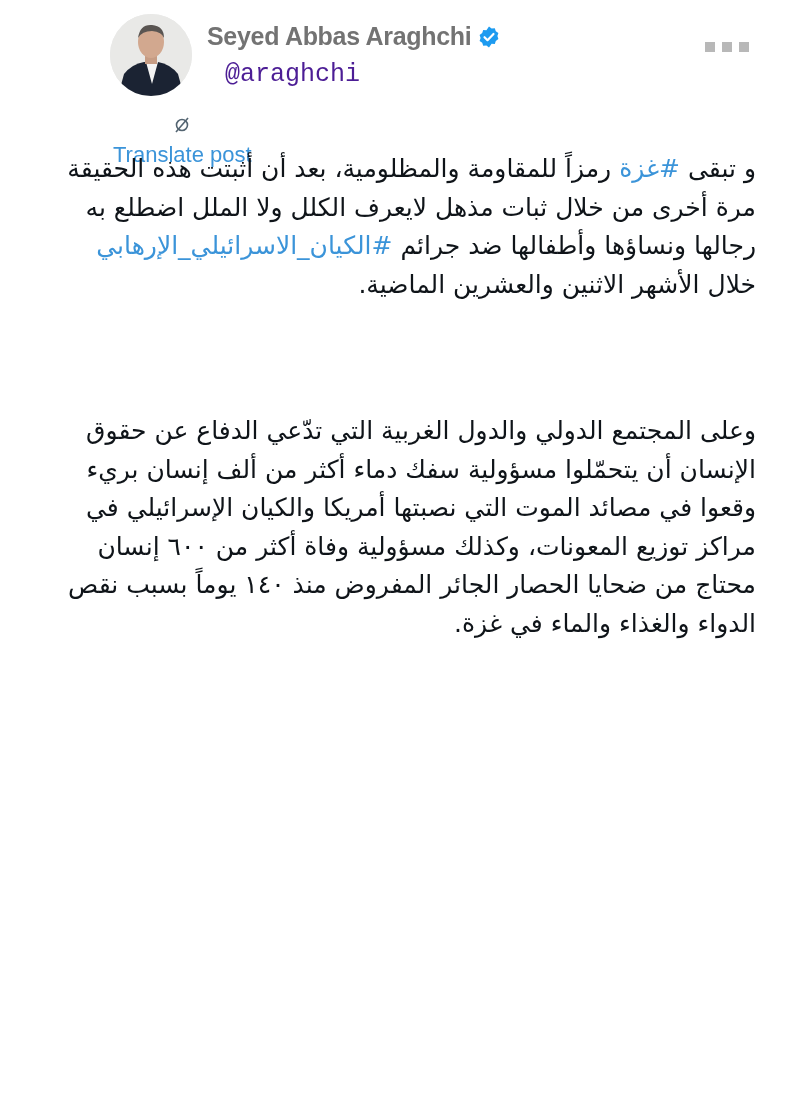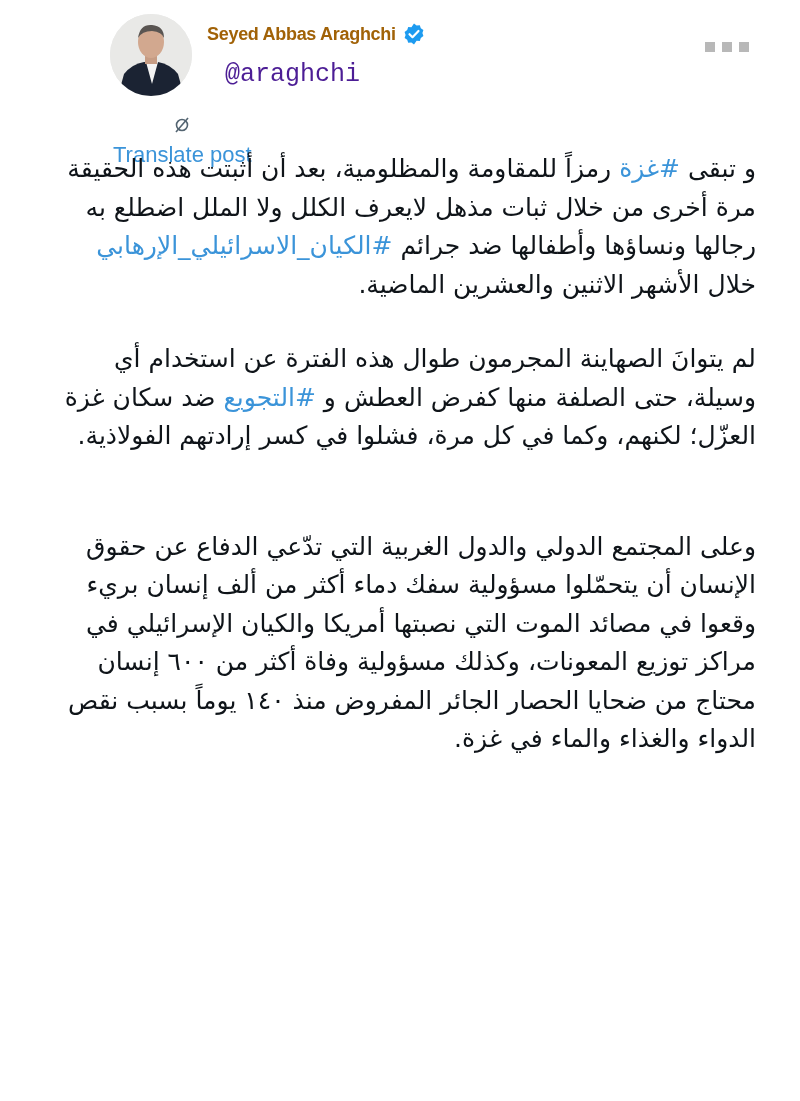--- a/index.html
+++ b/index.html
@@ -9,21 +9,21 @@
     font-family: "DejaVu Sans", sans-serif;
     color: #0f1419;
     position: relative;
   }
   .header { position: absolute; left: 0; top: 0; width: 800px; height: 110px; }
   .avatar {
     position: absolute; left: 110px; top: 14px; width: 82px; height: 82px;
     border-radius: 50%; overflow: hidden; background: #e8e8e8;
   }
   .name-row { position: absolute; left: 207px; top: 22px; display: flex; align-items: center; }
-  .name { font-family: "Liberation Sans", sans-serif; font-weight: 700; font-size: 18px; color: #a16207; letter-spacing: -0.3px; }
+  .name { font-family: "Liberation Sans", sans-serif; font-weight: 700; font-size: 25px; color: #737373; letter-spacing: -0.3px; }
   .verified { width: 24px; height: 24px; margin-left: 6px; }
   .handle { position: absolute; left: 225px; top: 60px; font-family: Liberation Mono, monospace; font-size: 25px; color: #4c1d95; }
   .more { position: absolute; left: 705px; top: 42px; display: flex; gap: 7px; }
   .more span { width: 10px; height: 10px; background: #b8b8b8; display: block; }
   .translate { position: absolute; left: 113px; top: 116px; display: flex; align-items: center; gap: 8px; flex-direction: column; }
   .translate-icon { width: 16px; height: 18px; }
   .translate-label { font-family: "Liberation Sans", sans-serif; font-size: 22px; color: #3b94d9; }
   .body-text {
     position: absolute; right: 44px; top: 150px; width: 700px;
     direction: rtl; text-align: right;
@@ -67,17 +67,16 @@
   <svg class="translate-icon" viewBox="0 0 16 18">
     <circle cx="8" cy="9" r="5.5" fill="none" stroke="#536471" stroke-width="1.6"></circle>
     <line x1="2" y1="16" x2="14" y2="2" stroke="#536471" stroke-width="1.6"></line>
   </svg>
   <span class="translate-label">Translate post</span>
 </div>
 
 <div class="body-text">
   <p class="para"><span>و تبقى </span><span class="hashtag">#غزة</span><span> رمزاً للمقاومة والمظلومية، بعد أن أثبتت هذه الحقيقة مرة أخرى من خلال ثبات مذهل لايعرف الكلل ولا الملل اضطلع به رجالها ونساؤها وأطفالها ضد جرائم  </span><span class="hashtag">#الكيان_الاسرائيلي_الإرهابي</span><span> خلال الأشهر الاثنين والعشرين الماضية.</span></p>
   <div class="gap1"></div>
-  <p class="para"><span>لم يتوانَ الصهاينة المجرمون طوال هذه الفترة عن استخدام أي وسيلة، حتى  الصلفة منها كفرض العطش و </span><span class="hashtag">#التجويع</span><span> ضد سكان غزة العزّل؛ لكنهم، وكما في كل مرة، فشلوا في كسر إرادتهم الفولاذية.</span></p>
   <div class="gap1"></div>
   <div class="gap1"></div>
   <p class="para">وعلى المجتمع الدولي والدول الغربية التي تدّعي الدفاع عن حقوق الإنسان أن يتحمّلوا مسؤولية سفك دماء أكثر من ألف إنسان بريء وقعوا في مصائد الموت التي نصبتها أمريكا والكيان الإسرائيلي في مراكز توزيع المعونات، وكذلك مسؤولية وفاة أكثر من ٦٠٠ إنسان محتاج من ضحايا الحصار الجائر المفروض منذ ١٤٠ يوماً بسبب نقص الدواء والغذاء والماء في غزة.</p>
 </div>
 
 </body></html>

